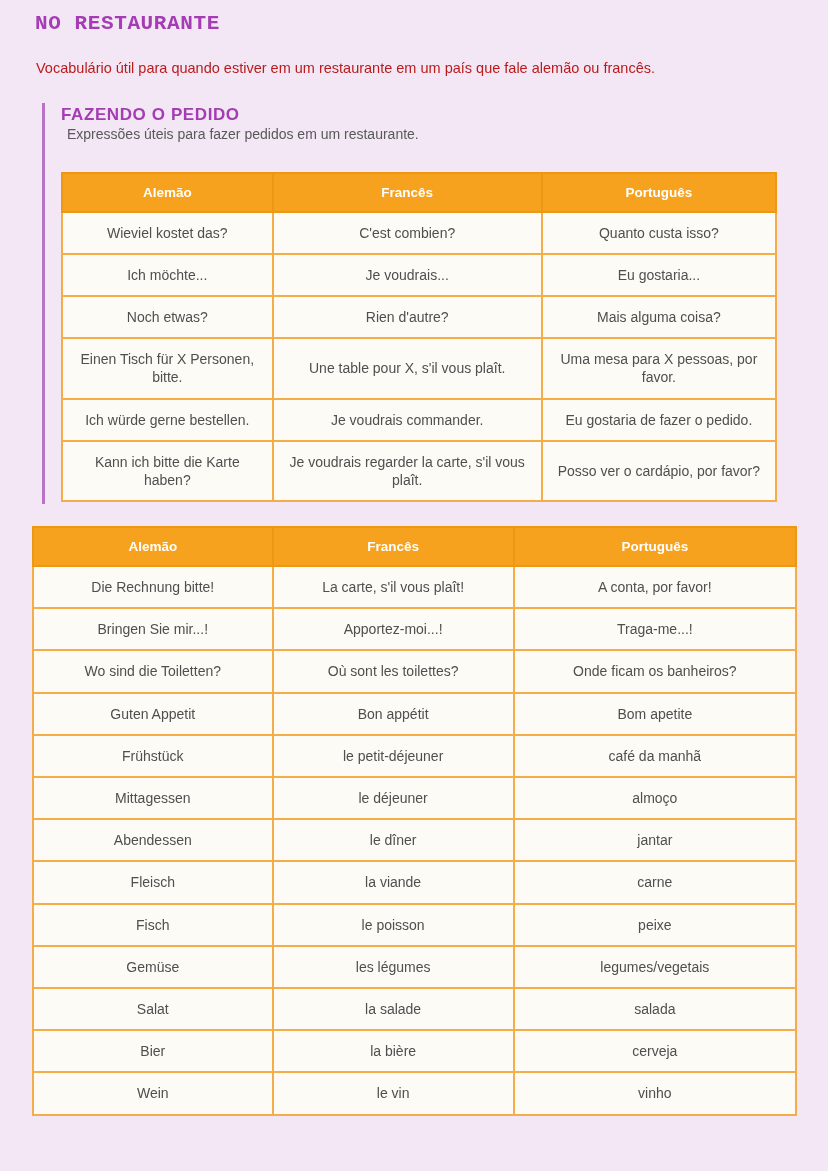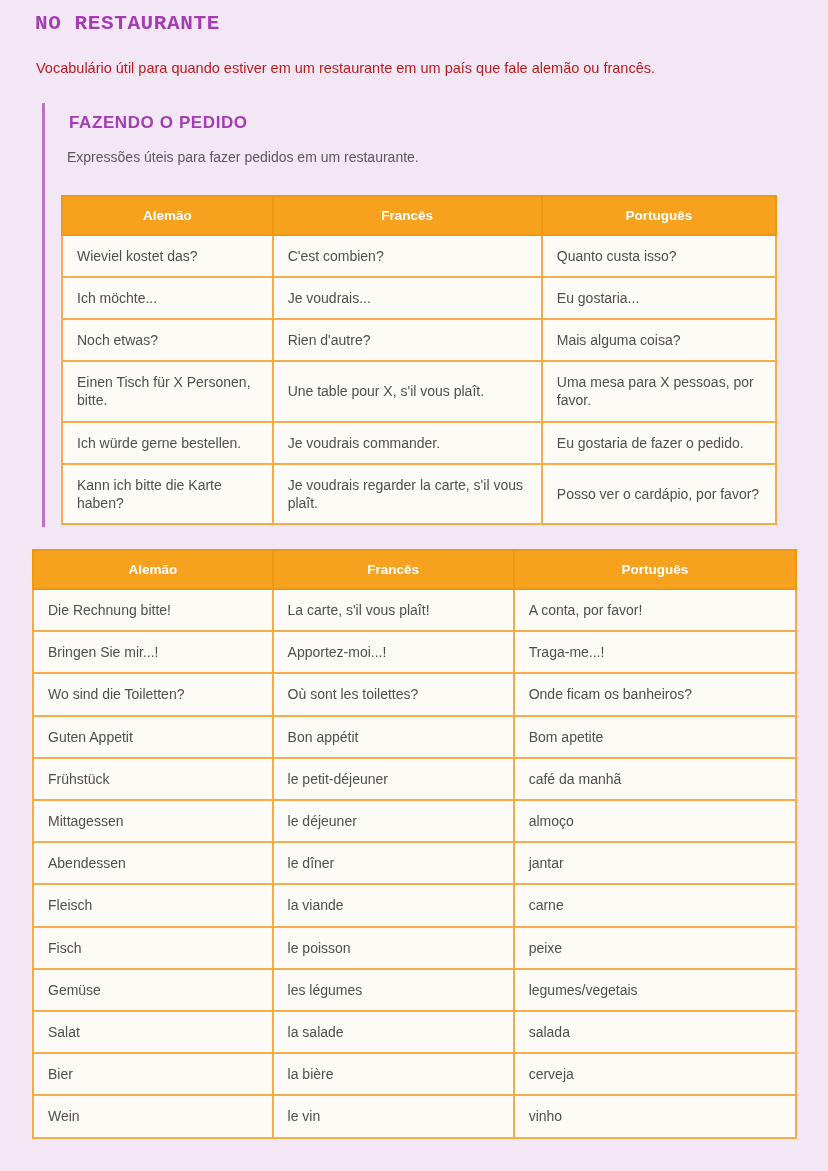--- a/index.html
+++ b/index.html
@@ -35,26 +35,26 @@
   .section {
     margin: 24px 30px 0 42px;
     border-left: 3px solid #b873c4;
     padding: 2px 0 2px 16px;
   }
   .section-title {
     color: #a43cb3;
     font-size: 17px;
     font-weight: bold;
     letter-spacing: 0.6px;
-    margin: 8px;
+    margin: 0;
   }
   .section-sub {
     color: #595959;
     font-size: 14px;
-    margin: 16px 0 0 6px;
+    margin: 1px 0 0 6px;
   }
   table.vocab {
     border-collapse: collapse;
     background: #fdfbf6;
     border: 2px solid #ee9d1e;
     margin-top: 30px;
     padding-left: 25px;
   }
   table.vocab th {
     background: #f6a21e;
@@ -62,21 +62,21 @@
     font-weight: bold;
     font-size: 13.5px;
     padding: 11px 8px;
     border: 2px solid #ec9812;
     text-align: center;
   }
   table.vocab td {
     background: #fdfbf6;
     color: #4f4f4f;
     font-size: 14px;
-    text-align: left;
+    text-align: center;
     vertical-align: middle;
     padding: 11px 14px;
     border: 2px solid #f5ad4a;
     line-height: 1.3;
   }
   table.t1 { width: 716px; }
   table.t1 th:nth-child(1), table.t1 td:nth-child(1) { width: 29.5%; }
   table.t1 th:nth-child(2), table.t1 td:nth-child(2) { width: 37.7%; }
   table.t1 th:nth-child(3), table.t1 td:nth-child(3) { width: 32.8%; }
   table.t2 {

